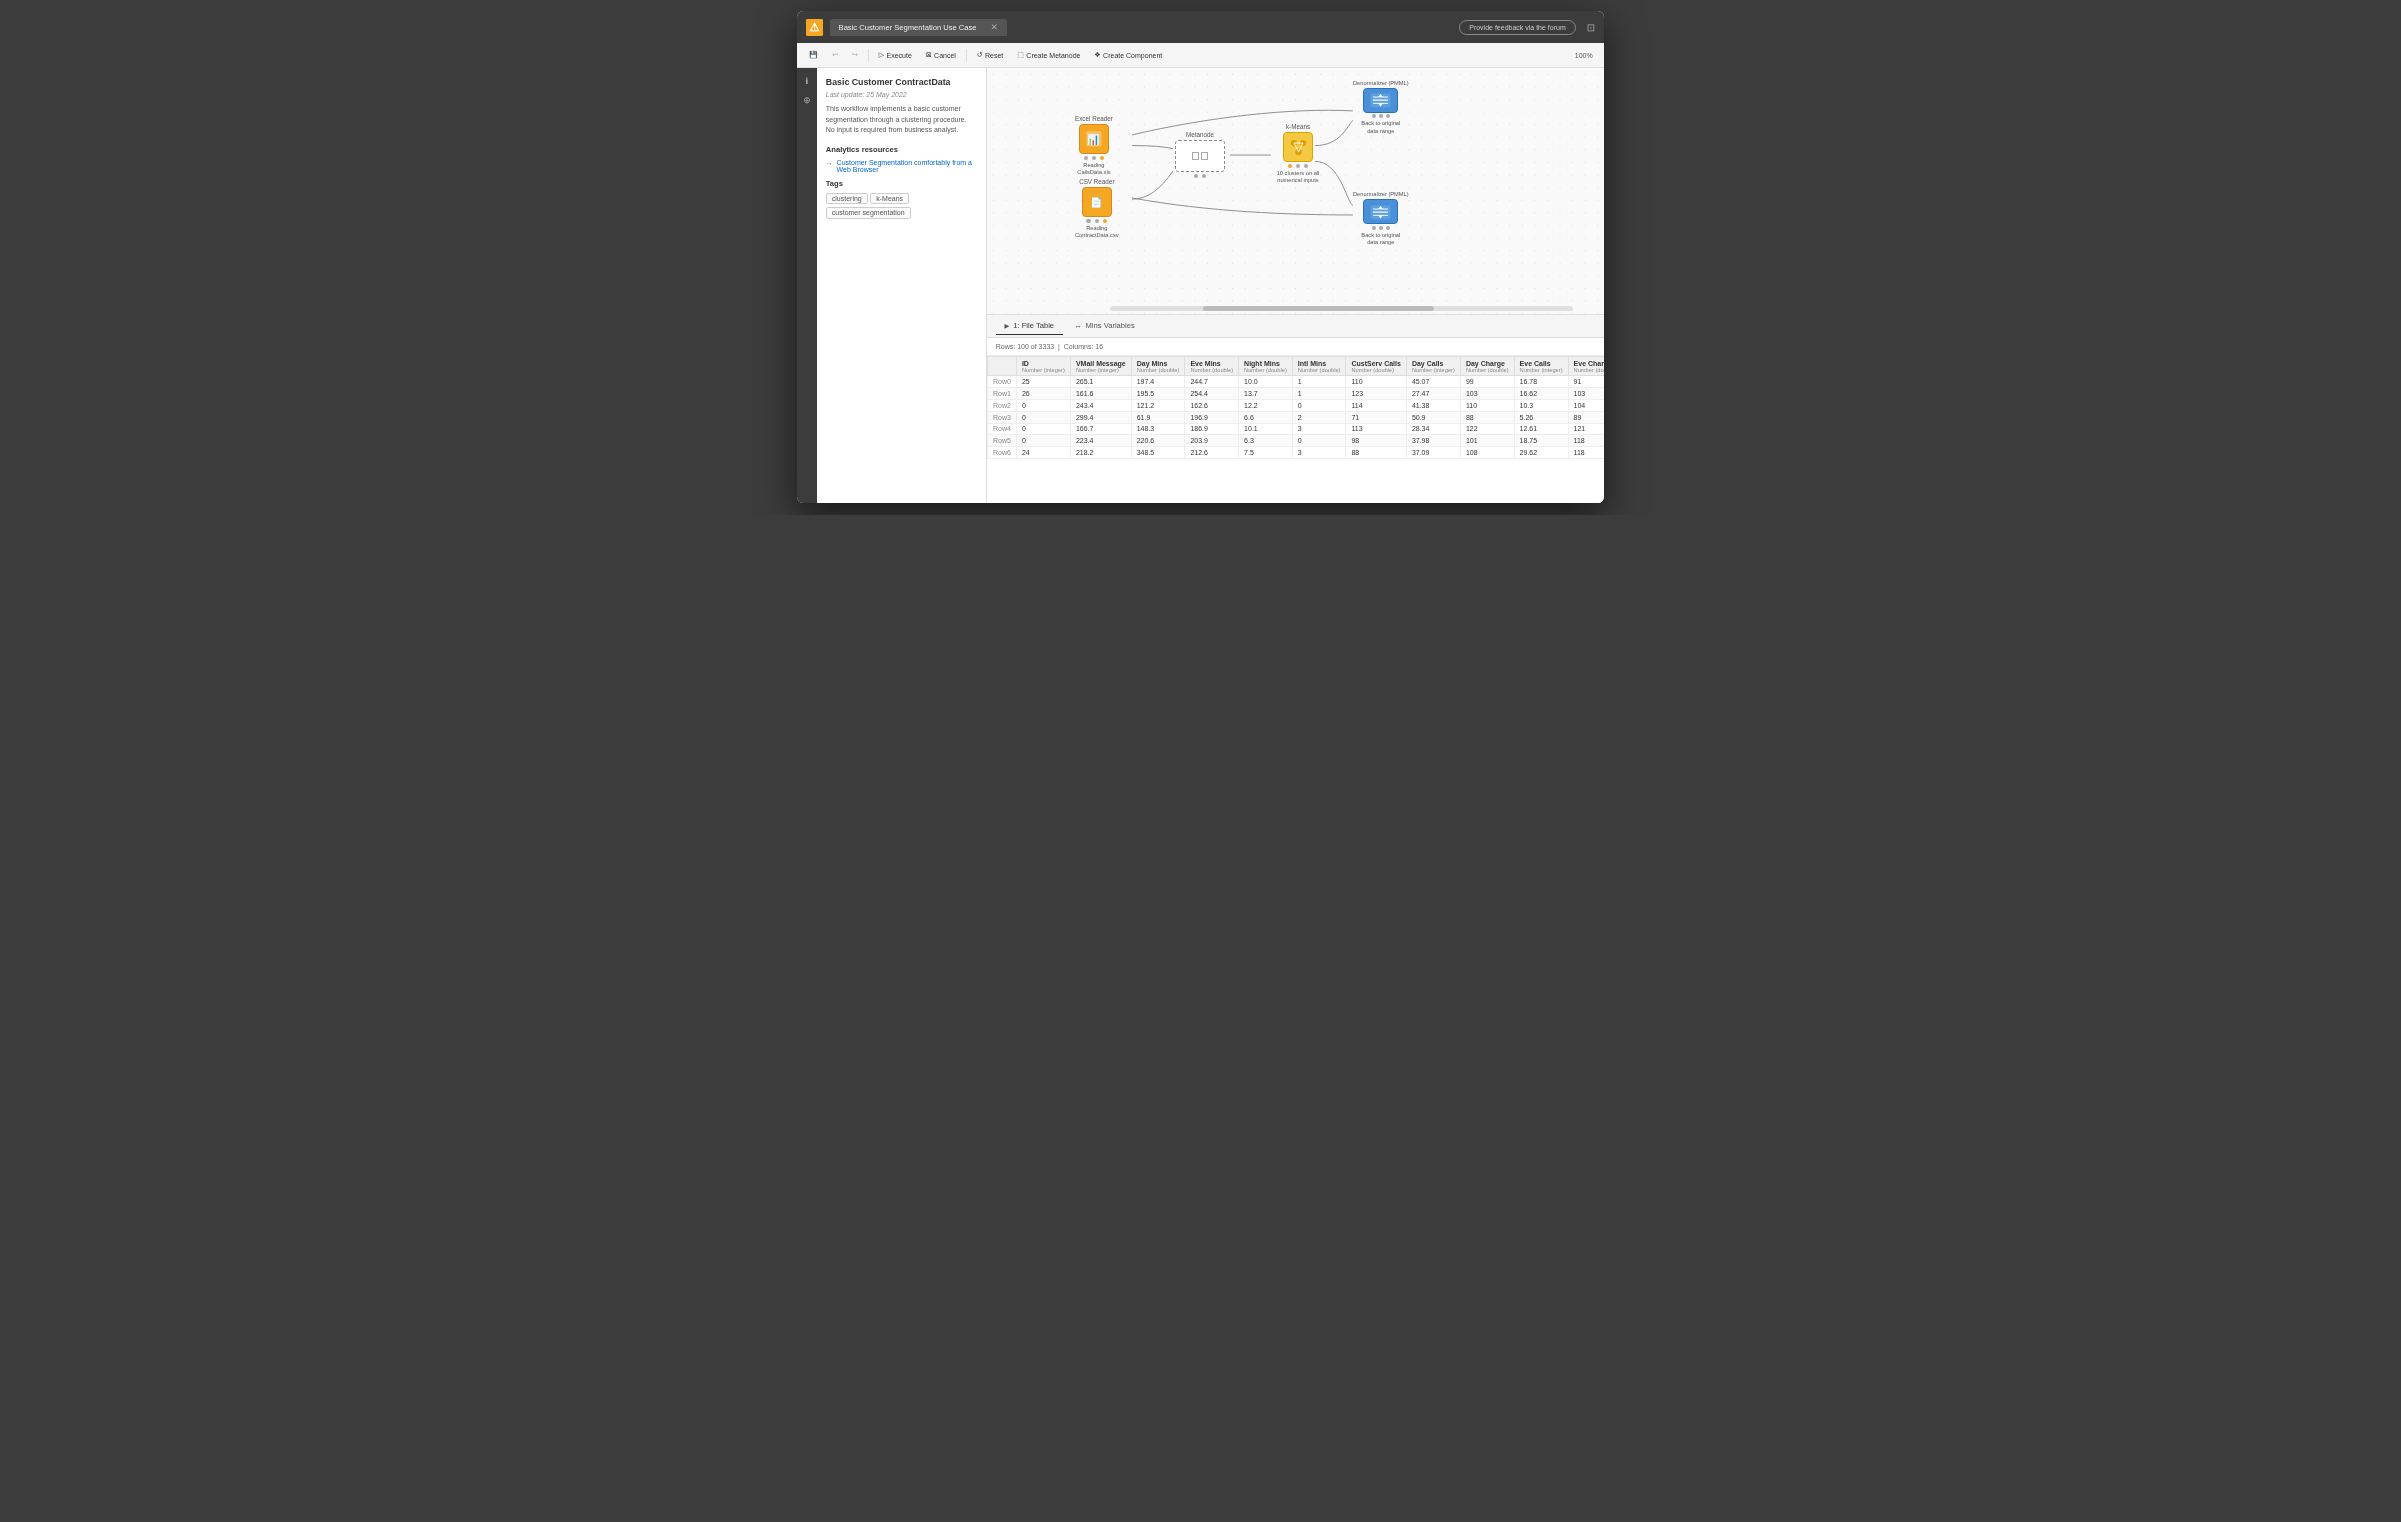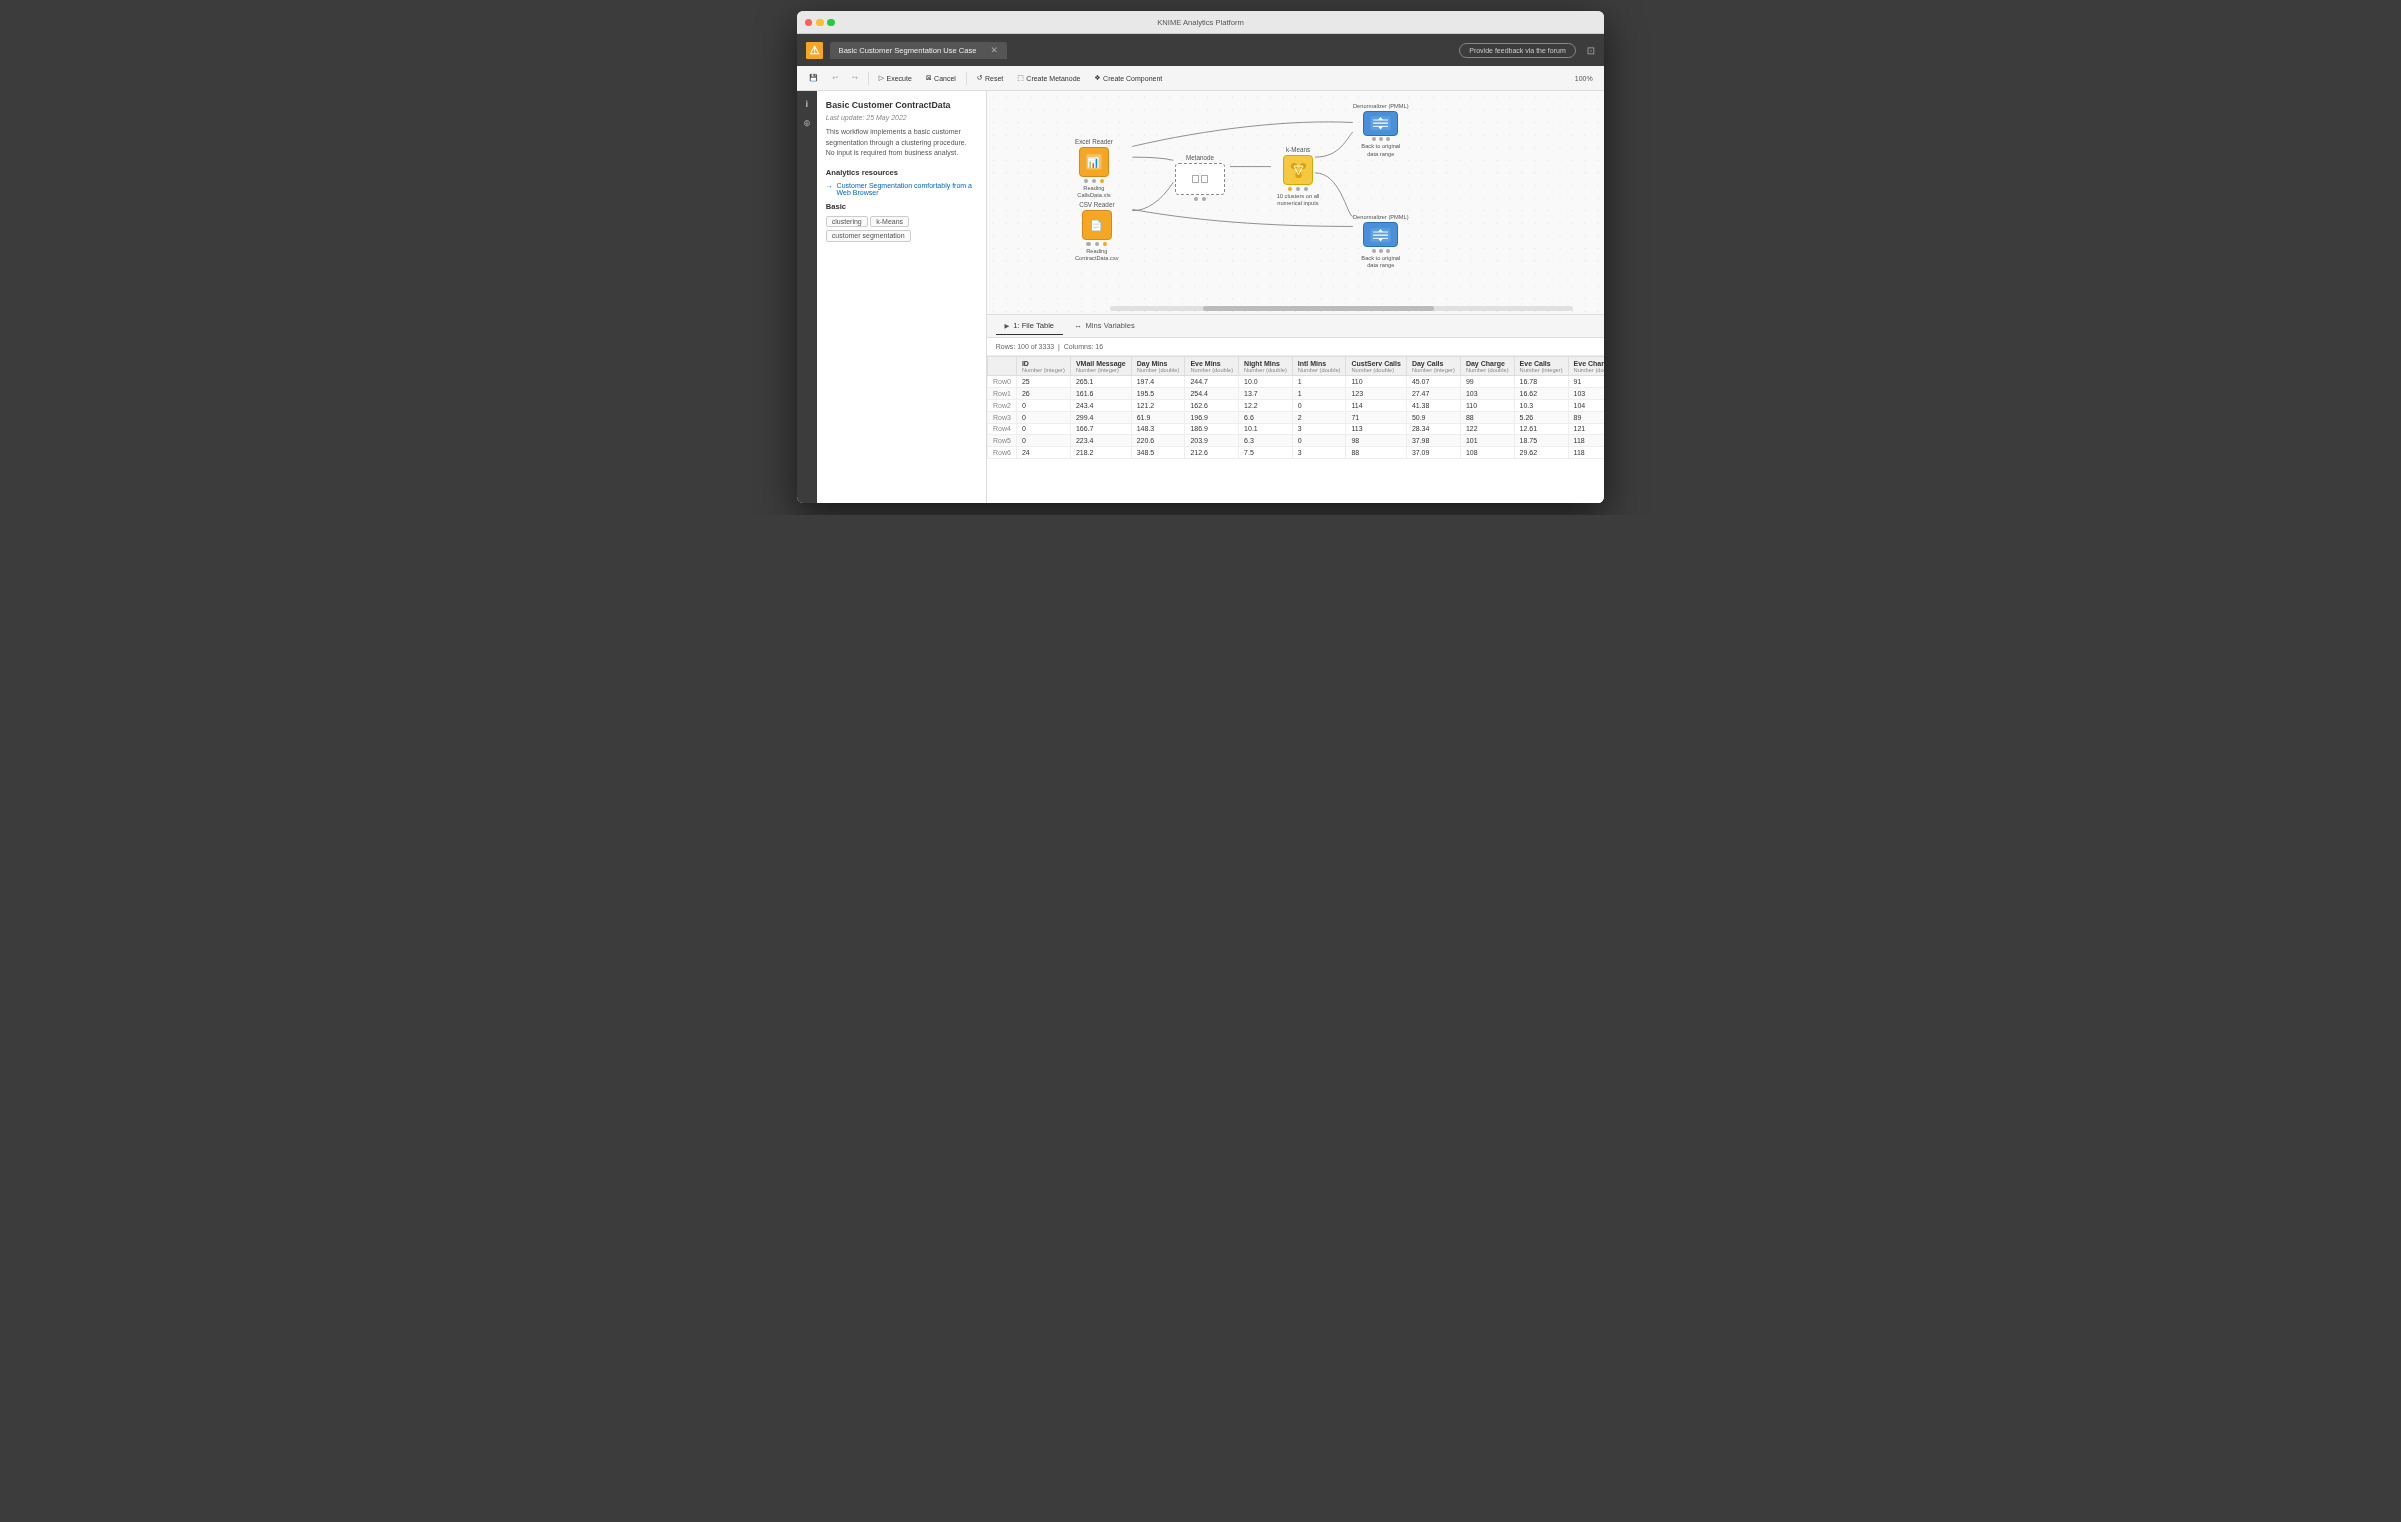--- a/index.html
+++ b/index.html
@@ -83,28 +83,20 @@
     th .col-sub { font-weight: 400; color: #888; font-size: 5.7px; display: block; }
     td { border: 0.6px solid #eee; padding: 1.9px 5px; color: #333; white-space: nowrap; }
     tr:nth-child(even) td { background: #fafafa; }
     .row-id { color: #888; font-weight: 500; }
   </style>
 </head>
 <body>
 
 <div class="window">
 
-  <div class="title-bar">
-    <div class="traffic-lights">
-      <div class="traffic-light tl-red"></div>
-      <div class="traffic-light tl-yellow"></div>
-      <div class="traffic-light tl-green"></div>
-    </div>
-    <span class="title-text">KNIME Analytics Platform</span>
-  </div>
 
   <div class="app-header">
     <div class="app-logo" style="font-size:11.4px;">⚠</div>
     <div class="app-tab">
       <span>Basic Customer Segmentation Use Case</span>
       <span class="app-tab-close">✕</span>
     </div>
     <button class="feedback-btn">Provide feedback via the forum</button>
     <span class="expand-icon">⊡</span>
   </div>
@@ -153,21 +145,21 @@
 
     <div class="info-panel">
       <h2>Basic Customer ContractData</h2>
       <div class="info-date">Last update: 25 May 2022</div>
       <div class="info-desc">This workflow implements a basic customer segmentation through a clustering procedure. No input is required from business analyst.</div>
       <div class="info-section-title">Analytics resources</div>
       <a class="external-link" href="#">
         <span class="arrow-icon">→</span>
         <span>Customer Segmentation comfortably from a Web Browser</span>
       </a>
-      <div class="info-section-title" style="margin-top:6.3px;">Basic</div>
+      <div class="info-section-title" style="margin-top:6.3px;">Tags</div>
       <div class="tags-container">
         <span class="tag">clustering</span>
         <span class="tag">k-Means</span>
         <span class="tag">customer segmentation</span>
       </div>
     </div>
 
     <div style="display:flex;flex-direction:column;flex:1;overflow:hidden;">
 
       <div class="workflow-canvas">

